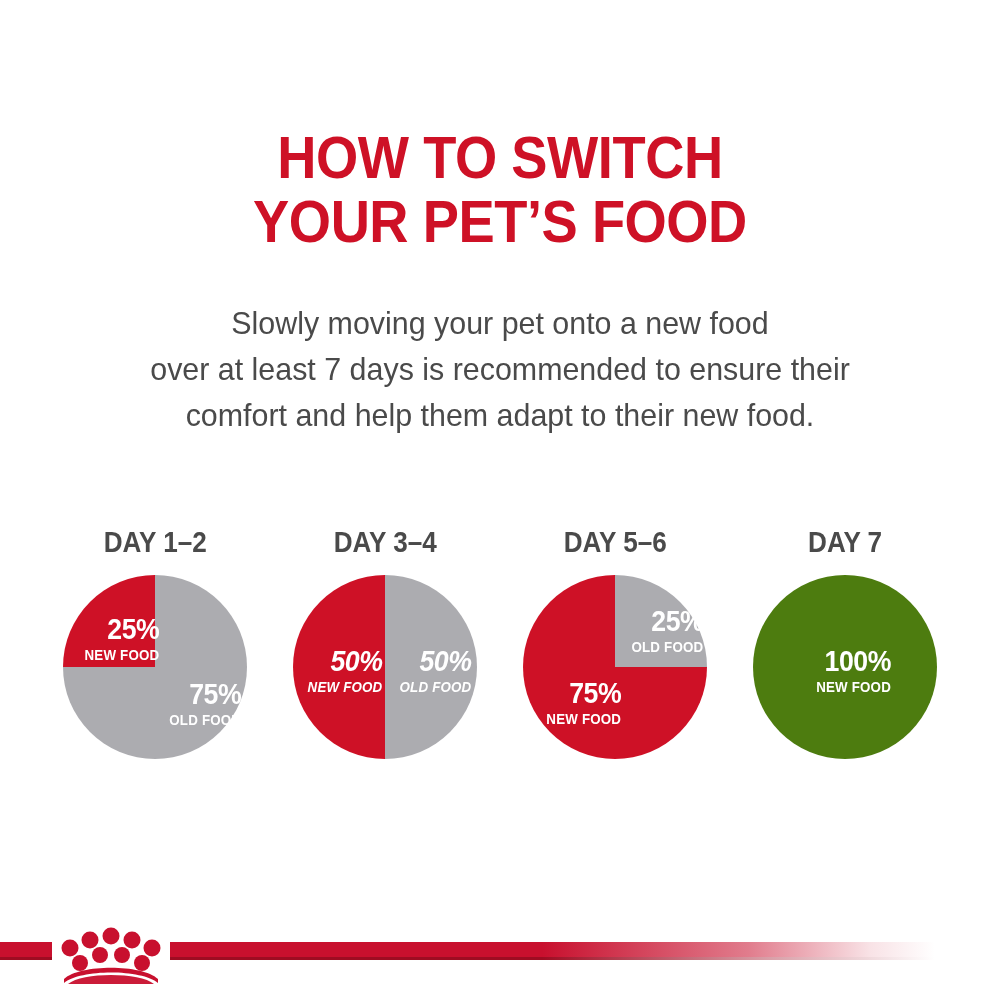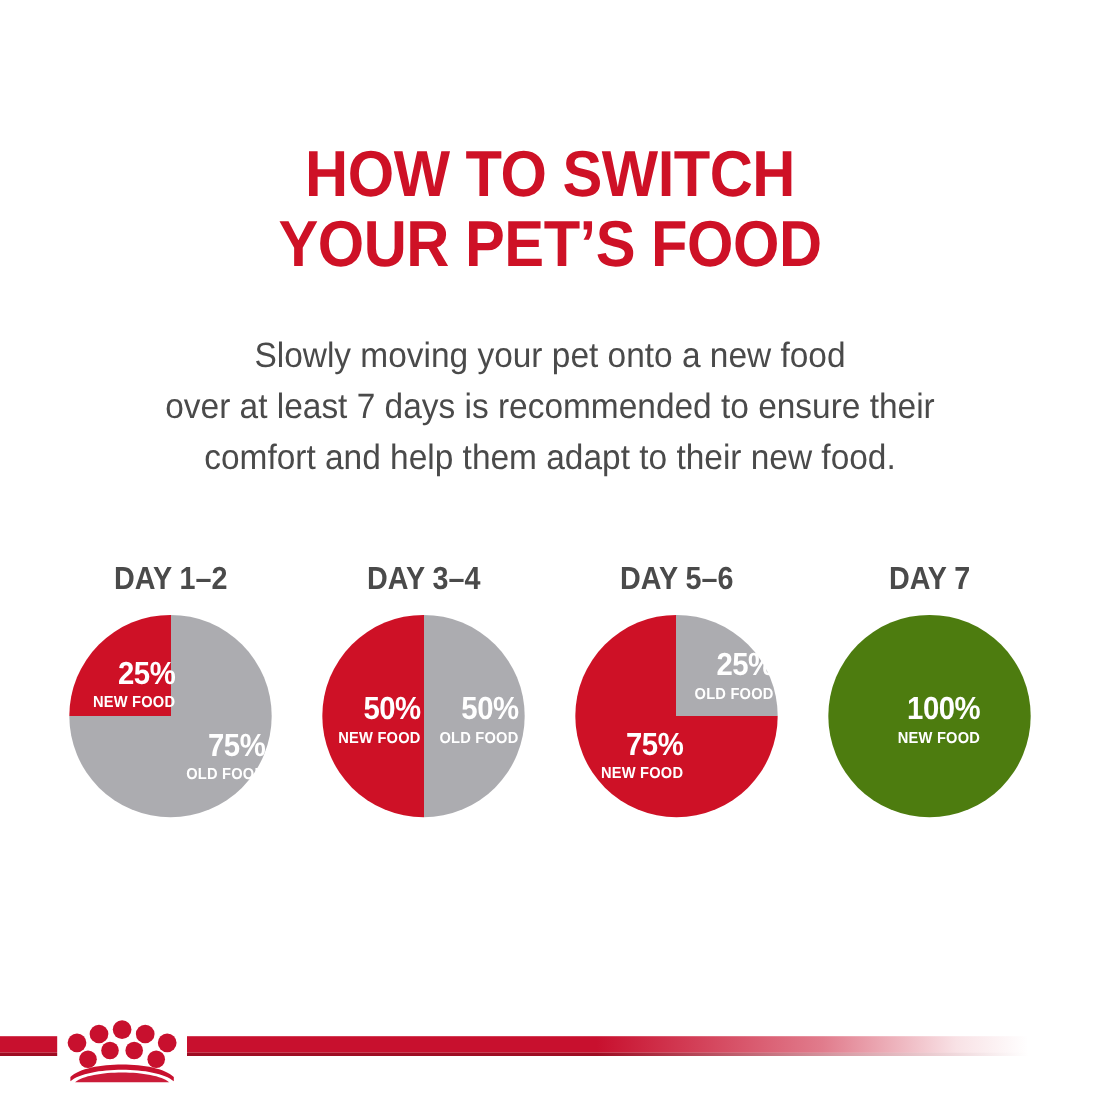--- a/index.html
+++ b/index.html
@@ -61,40 +61,41 @@
     width: 1000px;
     display: flex;
     justify-content: center;
     align-items: flex-start;
   }
   .pie-cell {
     width: 230px;
     display: flex;
     flex-direction: column;
     align-items: center;
+    margin-top: 16px;
   }
   .day-label {
     color: #4A4A4A;
     font-size: 29px;
     font-weight: 700;
     letter-spacing: 0px;
     transform: scaleX(0.9);
     margin-bottom: 16px;
     white-space: nowrap;
   }
   .pie {
     position: relative;
     width: 184px;
     height: 184px;
     border-radius: 50%;
   }
 
   
   .pie-1 { background: conic-gradient(#ACACB0 0deg 270deg, #CE1126 270deg 360deg); }
-  .pie-2 { background: conic-gradient(#ACACB0 0deg 180deg, #CE1126 180deg 360deg); }
+  .pie-2 { background: conic-gradient(#ACACB0 0deg 180deg, #CE1126 180deg 360deg); font-style: italic; }
   .pie-3 { background: conic-gradient(#ACACB0 0deg 90deg, #CE1126 90deg 360deg); }
   .pie-4 { background: #4d7c0f; }
 
   .slice-label {
     position: absolute;
     text-align: right;
     color: #ffffff;
     line-height: 1;
     pointer-events: none;
   }

